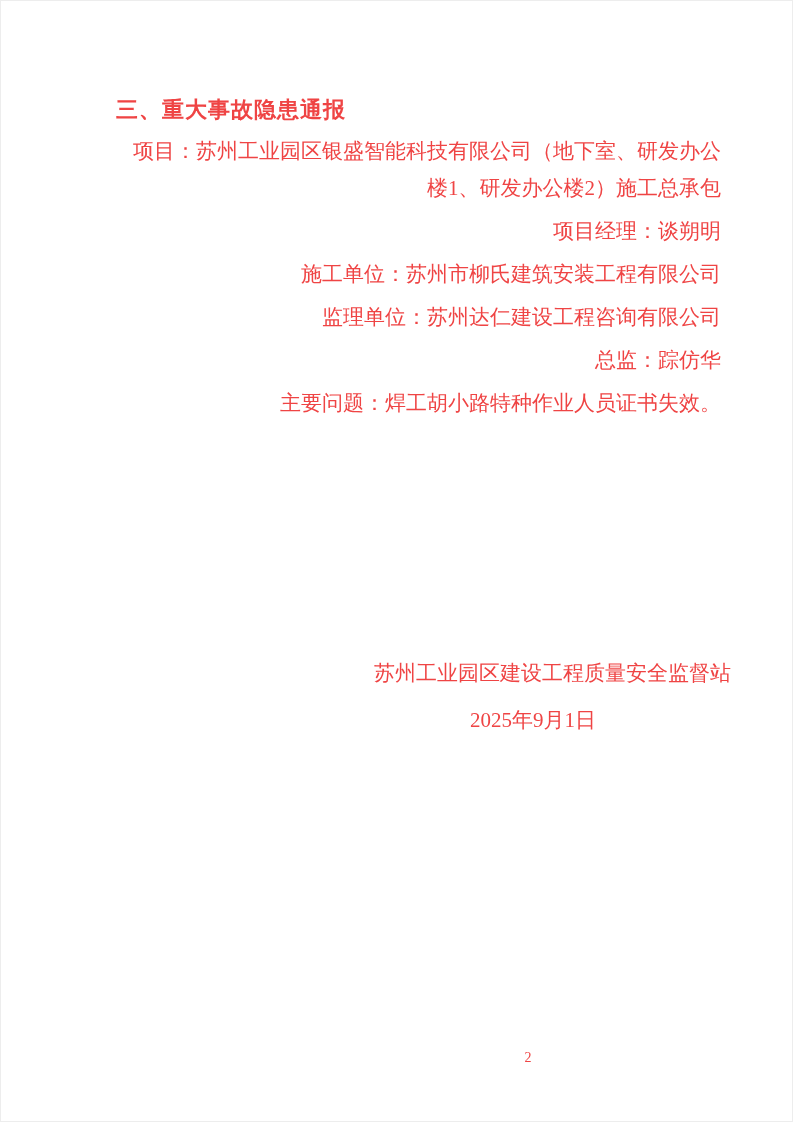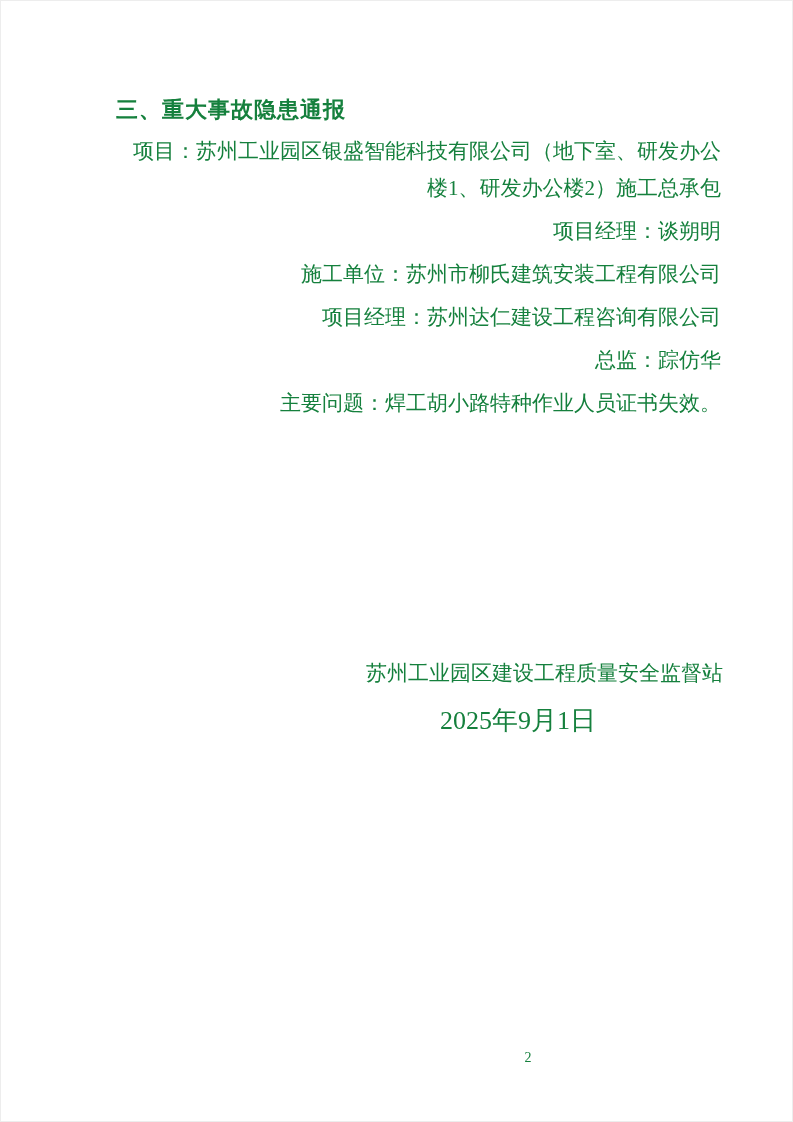--- a/index.html
+++ b/index.html
@@ -5,21 +5,21 @@
   html, body {
     margin: 0;
     padding: 0;
     background: #ffffff;
   }
   .page {
     position: relative;
     width: 793px;
     height: 1122px;
     background: #ffffff;
-    color: #15803d;
+    color: #ef4444;
     overflow: hidden;
     box-sizing: border-box;
     border: 1px solid #ededed;
   }
   .content {
     position: absolute;
     left: 85px;
     top: 90px;
     width: 645px;
   }
@@ -39,26 +39,26 @@
     margin: 0 0 6px 0;
     text-indent: 32px;
     padding-right: 10px;
     word-break: break-all;
     text-align: right;
   }
   p.signature {
     font-family: "Liberation Serif", "DejaVu Serif", serif;
     font-size: 21px;
     line-height: 37px;
-    margin: 233px 8px 0 0;
+    margin: 233px 0 0 0;
     text-align: right;
   }
   p.date {
     font-family: "Liberation Serif", "DejaVu Serif", serif;
-    font-size: 26px;
+    font-size: 21px;
     line-height: 37px;
     margin: 10px 0 0 0;
     text-align: right;
     padding-right: 135px;
   }
   .pagenum {
     position: absolute;
     left: 516px;
     top: 1046px;
     width: 22px;
@@ -74,21 +74,21 @@
 <div class="page">
   <div class="content">
     <h2 class="heading">三、重大事故隐患通报</h2>
 
     <p class="body">项目：苏州工业园区银盛智能科技有限公司（地下室、研发办公楼1、研发办公楼2）施工总承包</p>
 
     <p class="body">项目经理：谈朔明</p>
 
     <p class="body">施工单位：苏州市柳氏建筑安装工程有限公司</p>
 
-    <p class="body">项目经理：苏州达仁建设工程咨询有限公司</p>
+    <p class="body">监理单位：苏州达仁建设工程咨询有限公司</p>
 
     <p class="body">总监：踪仿华</p>
 
     <p class="body">主要问题：焊工胡小路特种作业人员证书失效。</p>
 
     <p class="signature">苏州工业园区建设工程质量安全监督站</p>
 
     <p class="date">2025年9月1日</p>
   </div>
 

